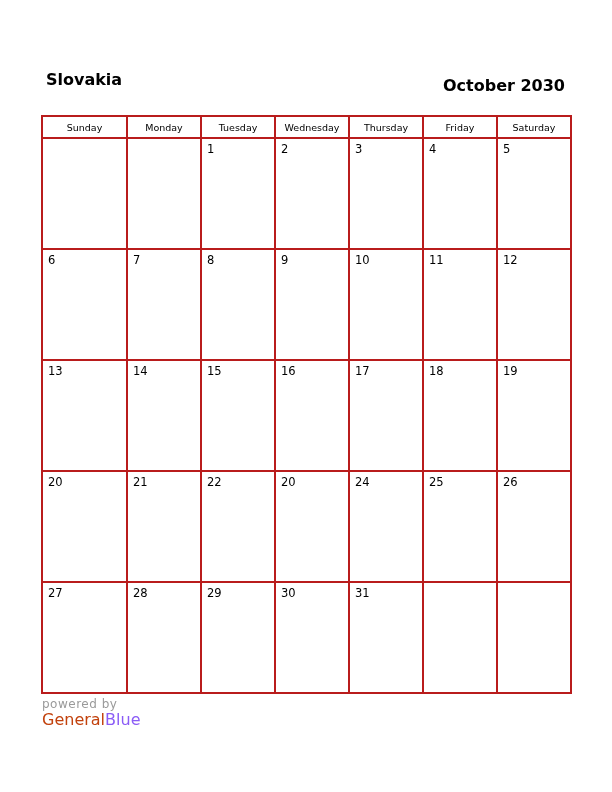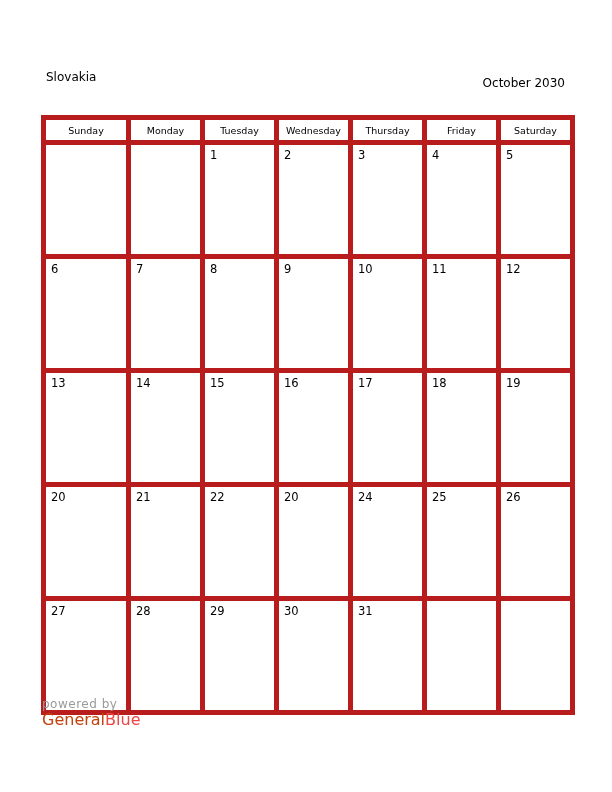--- a/index.html
+++ b/index.html
@@ -1,29 +1,29 @@
 <!DOCTYPE html>
 <html><head>
 <meta charset="utf-8">
 <style>
   html, body { margin:0; padding:0; background:#ffffff; }
   body { width:612px; height:792px; position:relative; font-family:"DejaVu Sans", sans-serif; color:#000; overflow:hidden; }
-  .title { position:absolute; top:70px; font-size:12px; font-weight:normal; }
+  .title { position:absolute; top:70px; font-size:16px; font-weight:bold; }
   .country { left:46px; }
   .month { right:47px;margin-top:6px; }
   table.cal { position:absolute; left:41px; top:115px; border-collapse:collapse; table-layout:fixed; }
-  table.cal th, table.cal td { border:5px solid #b91c1c; padding:0; }
+  table.cal th, table.cal td { border:2px solid #b91c1c; padding:0; }
   table.cal th { height:20px; font-size:9.5px; font-weight:normal; text-align:center; vertical-align:middle; }
   table.cal td { height:109px; vertical-align:top; font-size:11.5px; }
   .num { display:block; padding:3px 0 0 5px; }
   .footer { position:absolute; left:42px; top:697px; }
   .powered { font-size:12px; color:#9a9a9a; letter-spacing:0.5px; }
   .brand { font-size:16px; margin-top:-1px; }
   .brand .g { color:#c2410c; }
-  .brand .b { color:#ef4444; }
+  .brand .b { color:#8b5cf6; }
 </style>
 </head>
 <body>
 
 <div class="title country">Slovakia</div>
 <div class="title month">October 2030</div>
 
 <table class="cal">
   <colgroup>
     <col style="width:85px">

